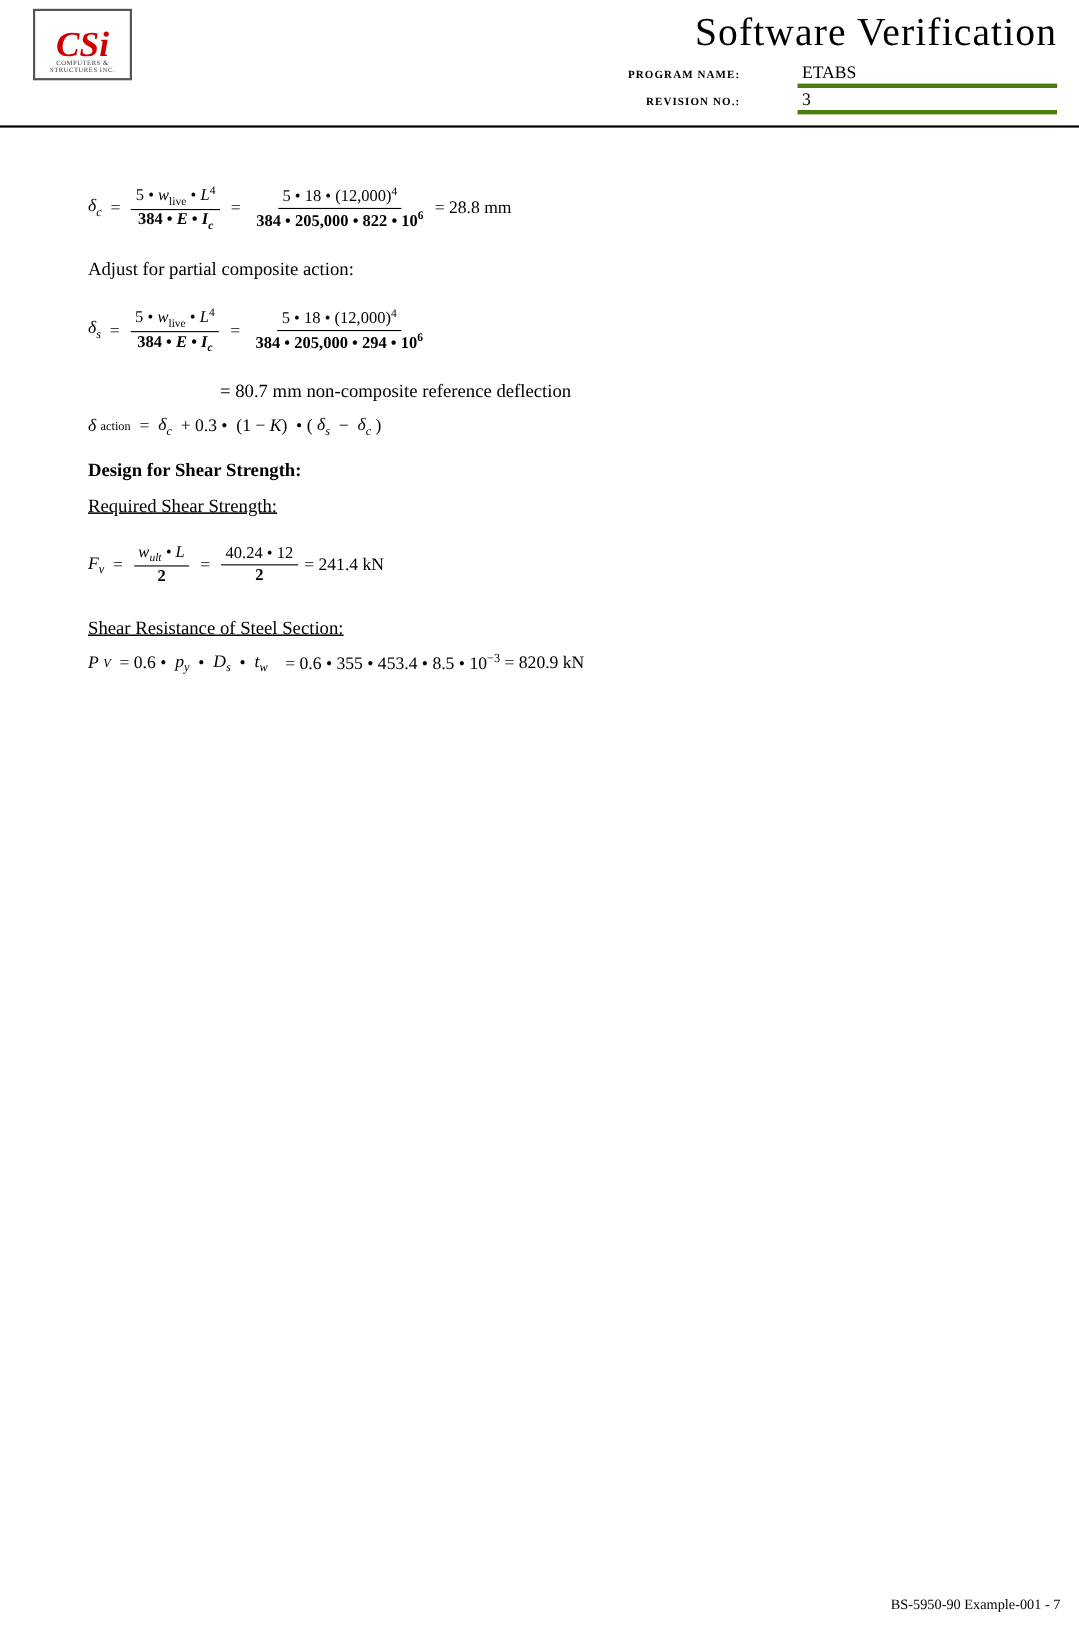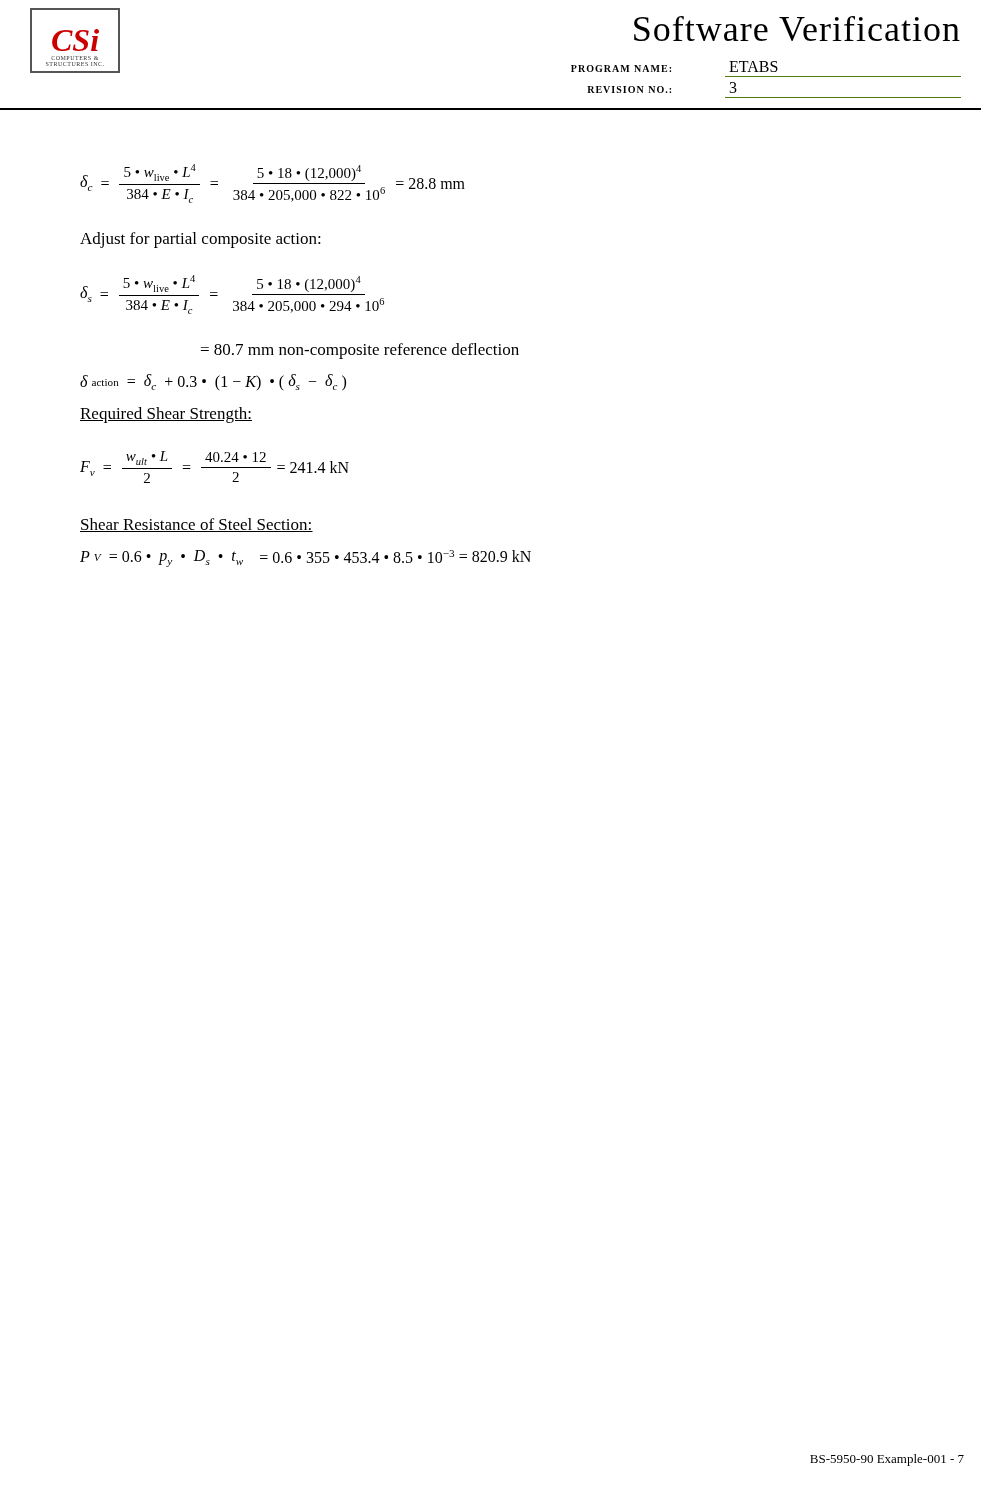--- a/index.html
+++ b/index.html
@@ -91,21 +91,21 @@
       font-weight: bold;
       letter-spacing: 1px;
       width: 140px;
       text-align: right;
       padding-right: 8px;
       text-transform: uppercase;
     }
 
     .info-value {
       font-size: 16px;
-      border-bottom: 1px solid #4d7c0f;
+      border-bottom: 4px solid #4d7c0f;
       flex: 1;
       padding-left: 4px;
     }
 
     
     .content {
       padding: 30px 44px 40px 80px;
     }
 
     .fraction {
@@ -120,20 +120,21 @@
       border-bottom: 1.5px solid #000;
       padding: 0 4px 1px 4px;
       text-align: center;
       font-size: 15px;
     }
 
     .fraction .denominator {
       padding: 1px 4px 0 4px;
       text-align: center;
       font-size: 15px;
+      font-weight: bold;
     }
 
     sup {
       font-size: 0.7em;
       vertical-align: super;
     }
 
     sub {
       font-size: 0.7em;
       vertical-align: sub;
@@ -243,20 +244,23 @@
     <span>&nbsp;+&nbsp;0.3 •&nbsp;</span>
     <span>(1 −&nbsp;<span class="italic">K</span>)</span>
     <span>&nbsp;•&nbsp;(</span>
     <span class="italic">δ<sub>s</sub></span>
     <span>&nbsp;−&nbsp;</span>
     <span class="italic">δ<sub>c</sub></span>
     <span>)</span>
   </div>
 
 
+  <div class="text-para" style="margin-top:20px;">
+    <span class="bold">Design for Shear Strength:</span>
+  </div>
 
   <div class="text-para underline">
     <span class="underline">Required Shear Strength:</span>
   </div>
 
   <div class="big-eq indent2">
     <span class="italic">F<sub>v</sub></span>
     <span>&nbsp;=&nbsp;</span>
     <span class="fraction">
       <span class="numerator italic">w<sub>ult</sub> • L</span>

